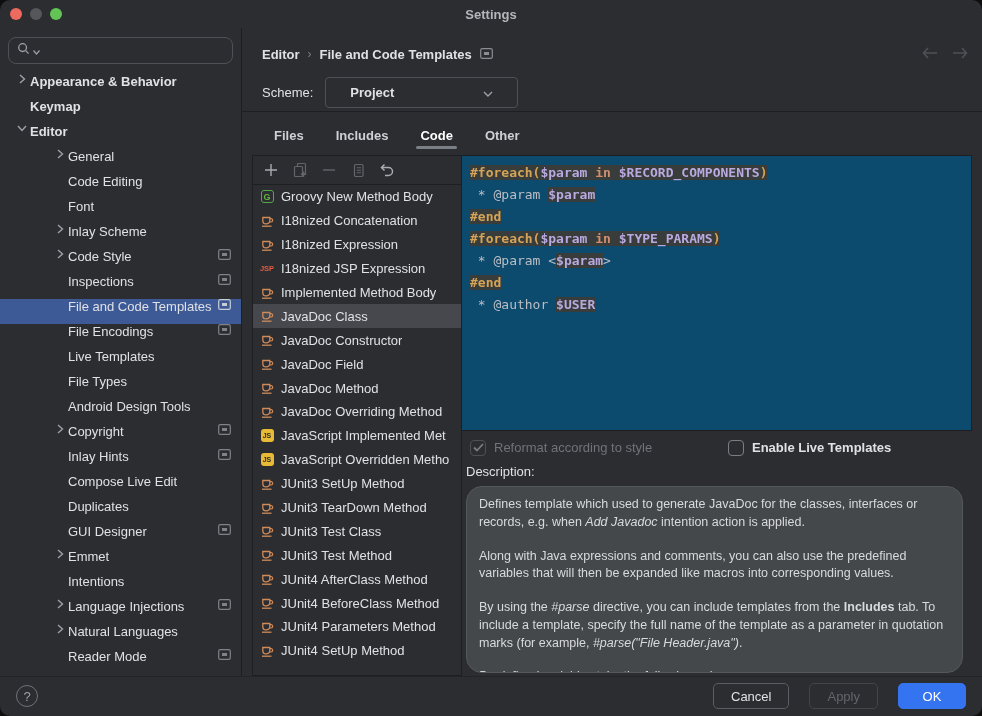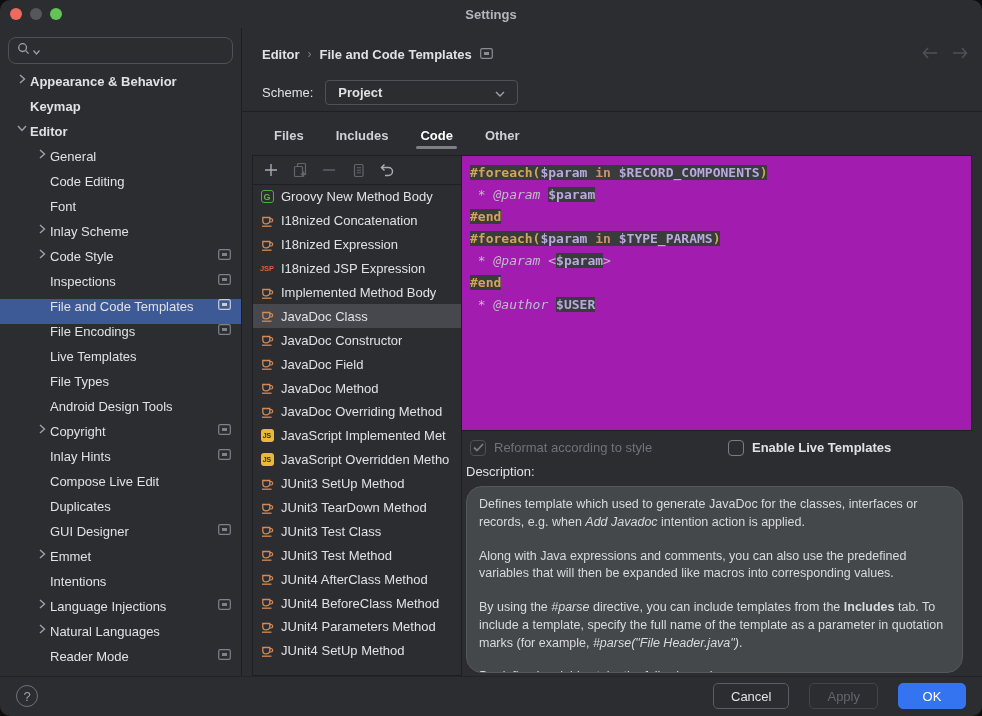--- a/index.html
+++ b/index.html
@@ -19,34 +19,34 @@
   .win-title{position:absolute;left:0;right:0;text-align:center;font-weight:bold;color:#B3B6BB;font-size:13px;}
   
   .body-row{display:flex;height:648px;}
   .sidebar{width:242px;border-right:1px solid #1E1F22;display:flex;flex-direction:column;}
   .search-box{margin:9px 8px 6px 8px;height:27px;border:1px solid #4E5157;border-radius:8px;
     display:flex;align-items:center;padding:0 8px;gap:2px;background:#2B2D30;}
   .tree{flex:1;overflow:hidden;padding-top:4px;}
   .tree-item{height:25px;display:flex;align-items:flex-start;padding-right:10px;cursor:default;}
   .tree-item .chev{width:16px;display:flex;justify-content:center;align-items:center;flex:none;}
   .tree-item.lvl0{padding-left:14px;}
-  .tree-item.lvl1{padding-left:34px;}
+  .tree-item.lvl1{padding-left:52px;}
   .tree-item .lbl{white-space:nowrap;overflow:hidden;flex:1;}
   .tree-item.bold .lbl{font-weight:bold;}
   .tree-item.selected{background:#3D5A97;}
   .trail{flex:none;margin-left:6px;display:flex;align-items:center;}
   
   .content{flex:1;display:flex;flex-direction:column;min-width:0;}
   .crumb-row{height:46px;display:flex;align-items:center;padding:6px 14px 0 20px;gap:8px;}
   .crumb{font-weight:bold;color:#DFE1E5;}
   .crumb-sep{color:#7A7E85;font-size:12px;}
   .nav-arrows{margin-left:auto;display:flex;gap:14px;align-items:center;}
   .scheme-row{height:38px;display:flex;align-items:center;padding:0 20px;gap:12px;border-bottom:1px solid #1E1F22;}
-  .scheme-select{width:193px;height:25px;border:1px solid #4E5157;border-radius:4px;display:flex;
-    align-items:center;padding:0 12px;background:#2B2D30;}
+  .scheme-select{width:193px;height:31px;border:1px solid #4E5157;border-radius:4px;display:flex;
+    align-items:center;padding:0 24px;background:#2B2D30;}
   .scheme-select .val{font-weight:bold;flex:1;}
   .tabs-row{height:41px;display:flex;align-items:flex-end;padding:0 0 0 20px;gap:8px;}
   .tab{padding:8px 12px 10px 12px;position:relative;color:#CED0D6;cursor:default;font-weight:bold;}
   .tab.sel{color:#FFFFFF;}
   .tab.sel::after{content:"";position:absolute;left:8px;right:8px;bottom:4px;height:3px;border-radius:2px;background:#7A7E85;}
   
   .main-panel{flex:1;display:flex;margin:2px 10px 0 10px;min-height:0;}
   .list-panel{width:210px;border:1px solid #1E1F22;display:flex;flex-direction:column;flex:none;}
   .list-toolbar{height:29px;border-bottom:1px solid #1E1F22;display:flex;align-items:center;gap:13px;padding:0 10px;flex:none;}
   .tb-btn{display:flex;align-items:center;justify-content:center;width:16px;height:16px;}
@@ -55,28 +55,28 @@
   .tpl-row.selected{background:#46484D;}
   .tpl-row .ticon{width:16px;flex:none;display:flex;justify-content:center;align-items:center;}
   .tpl-row .tlabel{overflow:hidden;}
   .icon-js{width:13px;height:13px;background:#E8BA36;border-radius:3px;color:#2B2D30;font-size:7px;font-weight:bold;
     display:flex;align-items:center;justify-content:center;}
   .icon-jsp{color:#E35B42;font-size:7.5px;font-weight:bold;letter-spacing:0;}
   .icon-g{width:13px;height:13px;border:1px solid #57A64A;border-radius:3px;color:#62B543;font-size:9px;font-weight:bold;
     display:flex;align-items:center;justify-content:center;}
   
   .right-col{flex:1;display:flex;flex-direction:column;min-width:0;}
-  .editor{height:276px;background:#a21caf;border:1px solid #1E1F22;border-left:none;
+  .editor{height:276px;background:#0c4a6e;border:1px solid #1E1F22;border-left:none;
     font-family:"DejaVu Sans Mono",monospace;font-size:13px;line-height:22px;
     padding:6px 8px;overflow:hidden;flex:none;}
   .cl{white-space:pre;}
   .seg-d{color:#D5A458;font-weight:bold;}
   .seg-v{color:#B9A9E0;font-weight:bold;}
   .seg-k{color:#CF8E6D;font-weight:bold;}
-  .seg-p{color:#BCBEC4;font-style:italic;}
+  .seg-p{color:#BCBEC4;}
   .boxed{background:#383C3A;}
   .cl .linebox{background:#383C3A;display:inline;}
   
   .opt-row{height:33px;display:flex;align-items:center;padding-left:8px;gap:8px;flex:none;}
   .cb-wrap{display:flex;align-items:center;gap:8px;}
   .cb{width:16px;height:16px;border-radius:4px;flex:none;display:flex;align-items:center;justify-content:center;}
   .cb.dis{border:1px solid #4E5154;}
   .cb.empty{border:1px solid #7A7E85;}
   .cb-label-dis{color:#6F737A;}
   .cb-label{color:#DFE1E5;font-weight:bold;}

